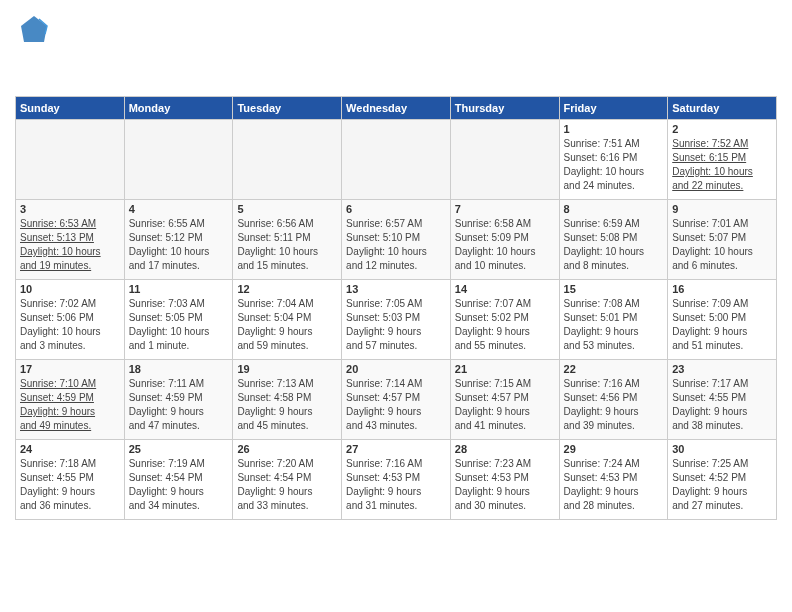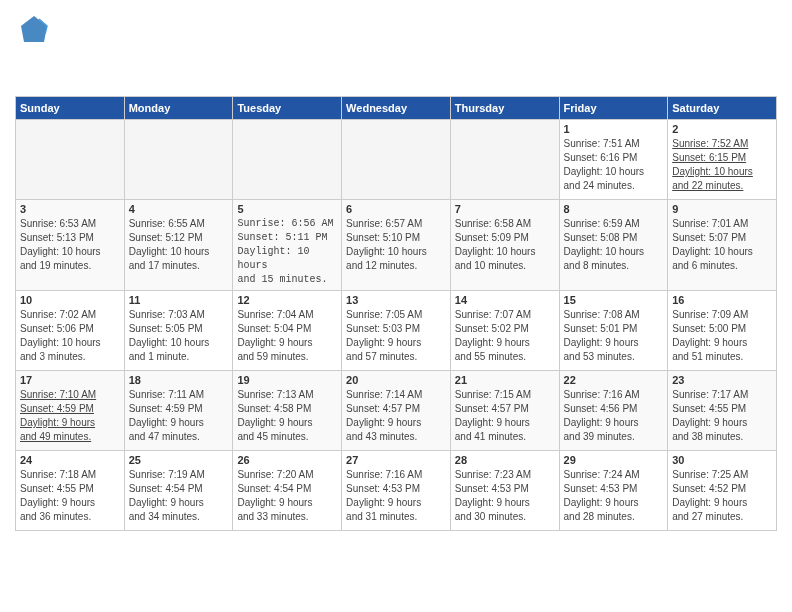--- a/index.html
+++ b/index.html
@@ -139,29 +139,29 @@
           <td><span class="day-number">1</span><span class="day-info" style="white-space: pre-line;">Sunrise: 7:51 AM
 Sunset: 6:16 PM
 Daylight: 10 hours
 and 24 minutes.</span></td>
           <td><span class="day-number">2</span><span class="day-info" style="white-space: pre-line; text-decoration: underline;">Sunrise: 7:52 AM
 Sunset: 6:15 PM
 Daylight: 10 hours
 and 22 minutes.</span></td>
         </tr>
         <tr>
-          <td><span class="day-number">3</span><span class="day-info" style="white-space: pre-line;">Sunrise: 6:53 AM
+          <td><span class="day-number">3</span><span class="day-info" style="white-space: pre-line; text-decoration: underline;">Sunrise: 6:53 AM
 Sunset: 5:13 PM
 Daylight: 10 hours
 and 19 minutes.</span></td>
           <td><span class="day-number">4</span><span class="day-info" style="white-space: pre-line;">Sunrise: 6:55 AM
 Sunset: 5:12 PM
 Daylight: 10 hours
 and 17 minutes.</span></td>
-          <td><span class="day-number">5</span><span class="day-info" style="white-space: pre-line; font-family: Liberation Mono, monospace;">Sunrise: 6:56 AM
+          <td><span class="day-number">5</span><span class="day-info" style="white-space: pre-line;">Sunrise: 6:56 AM
 Sunset: 5:11 PM
 Daylight: 10 hours
 and 15 minutes.</span></td>
           <td><span class="day-number">6</span><span class="day-info" style="white-space: pre-line; text-align: right;">Sunrise: 6:57 AM
 Sunset: 5:10 PM
 Daylight: 10 hours
 and 12 minutes.</span></td>
           <td><span class="day-number">7</span><span class="day-info" style="white-space: pre-line;">Sunrise: 6:58 AM
 Sunset: 5:09 PM
 Daylight: 10 hours

